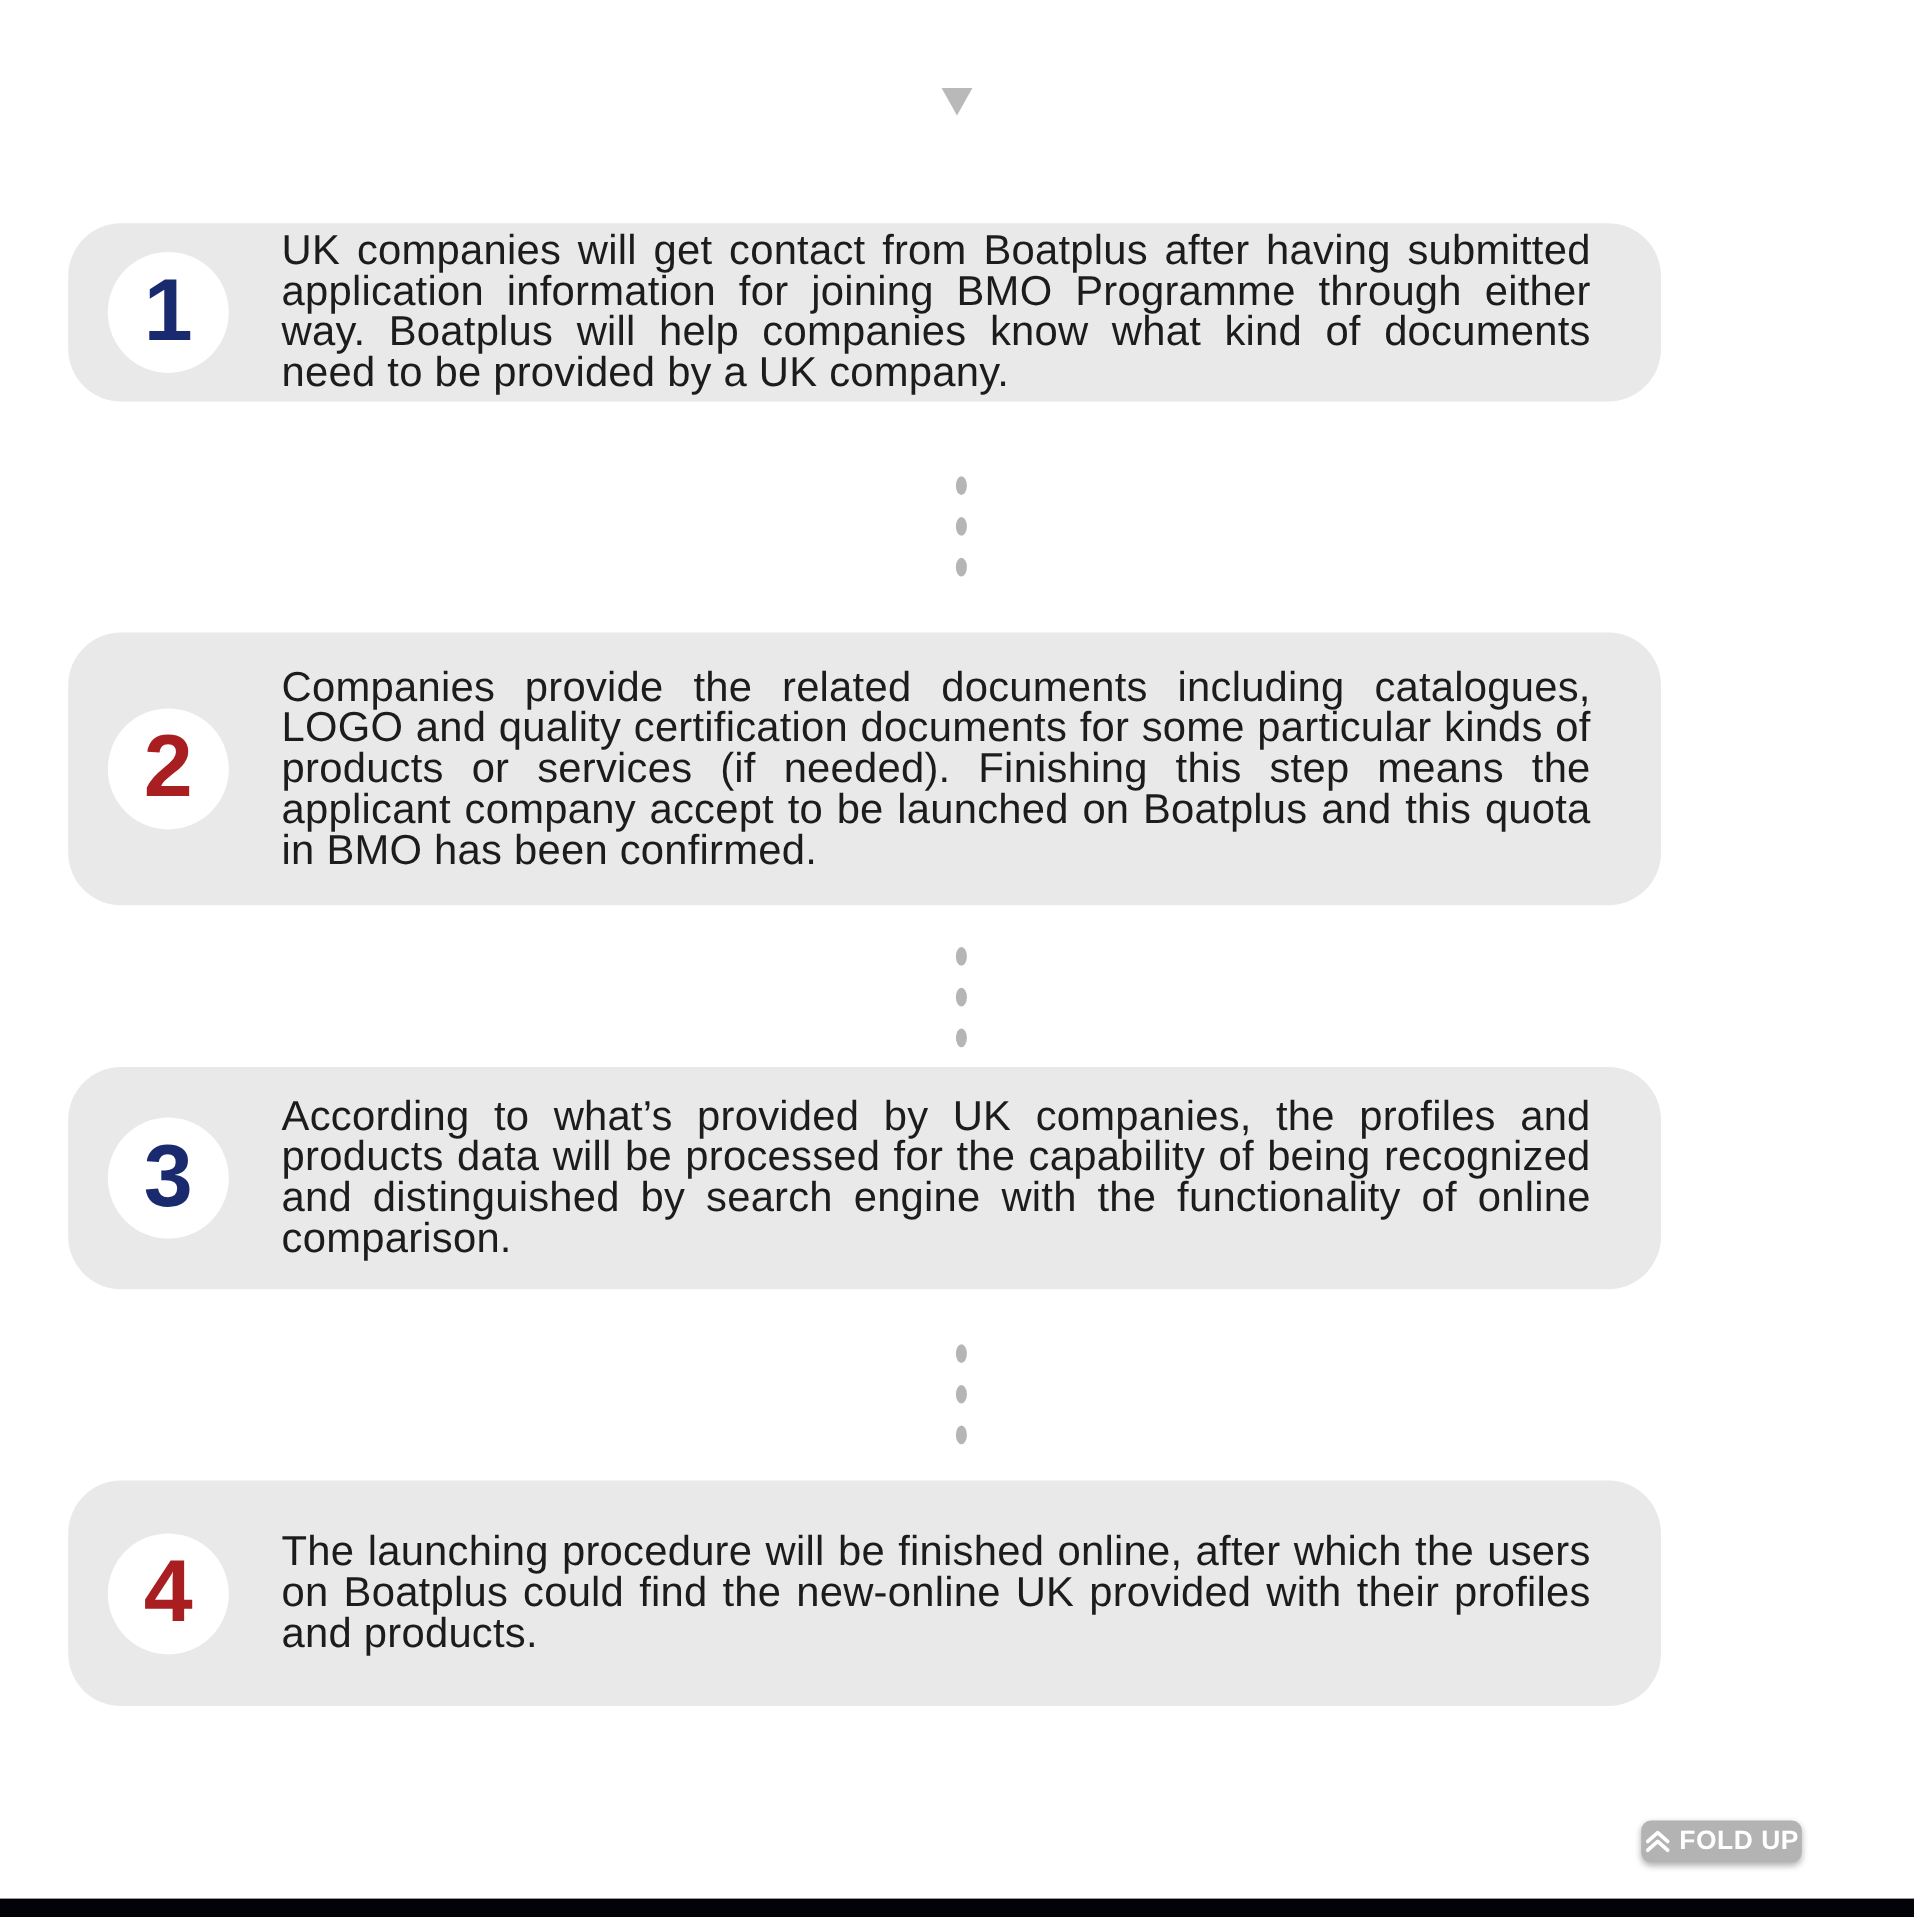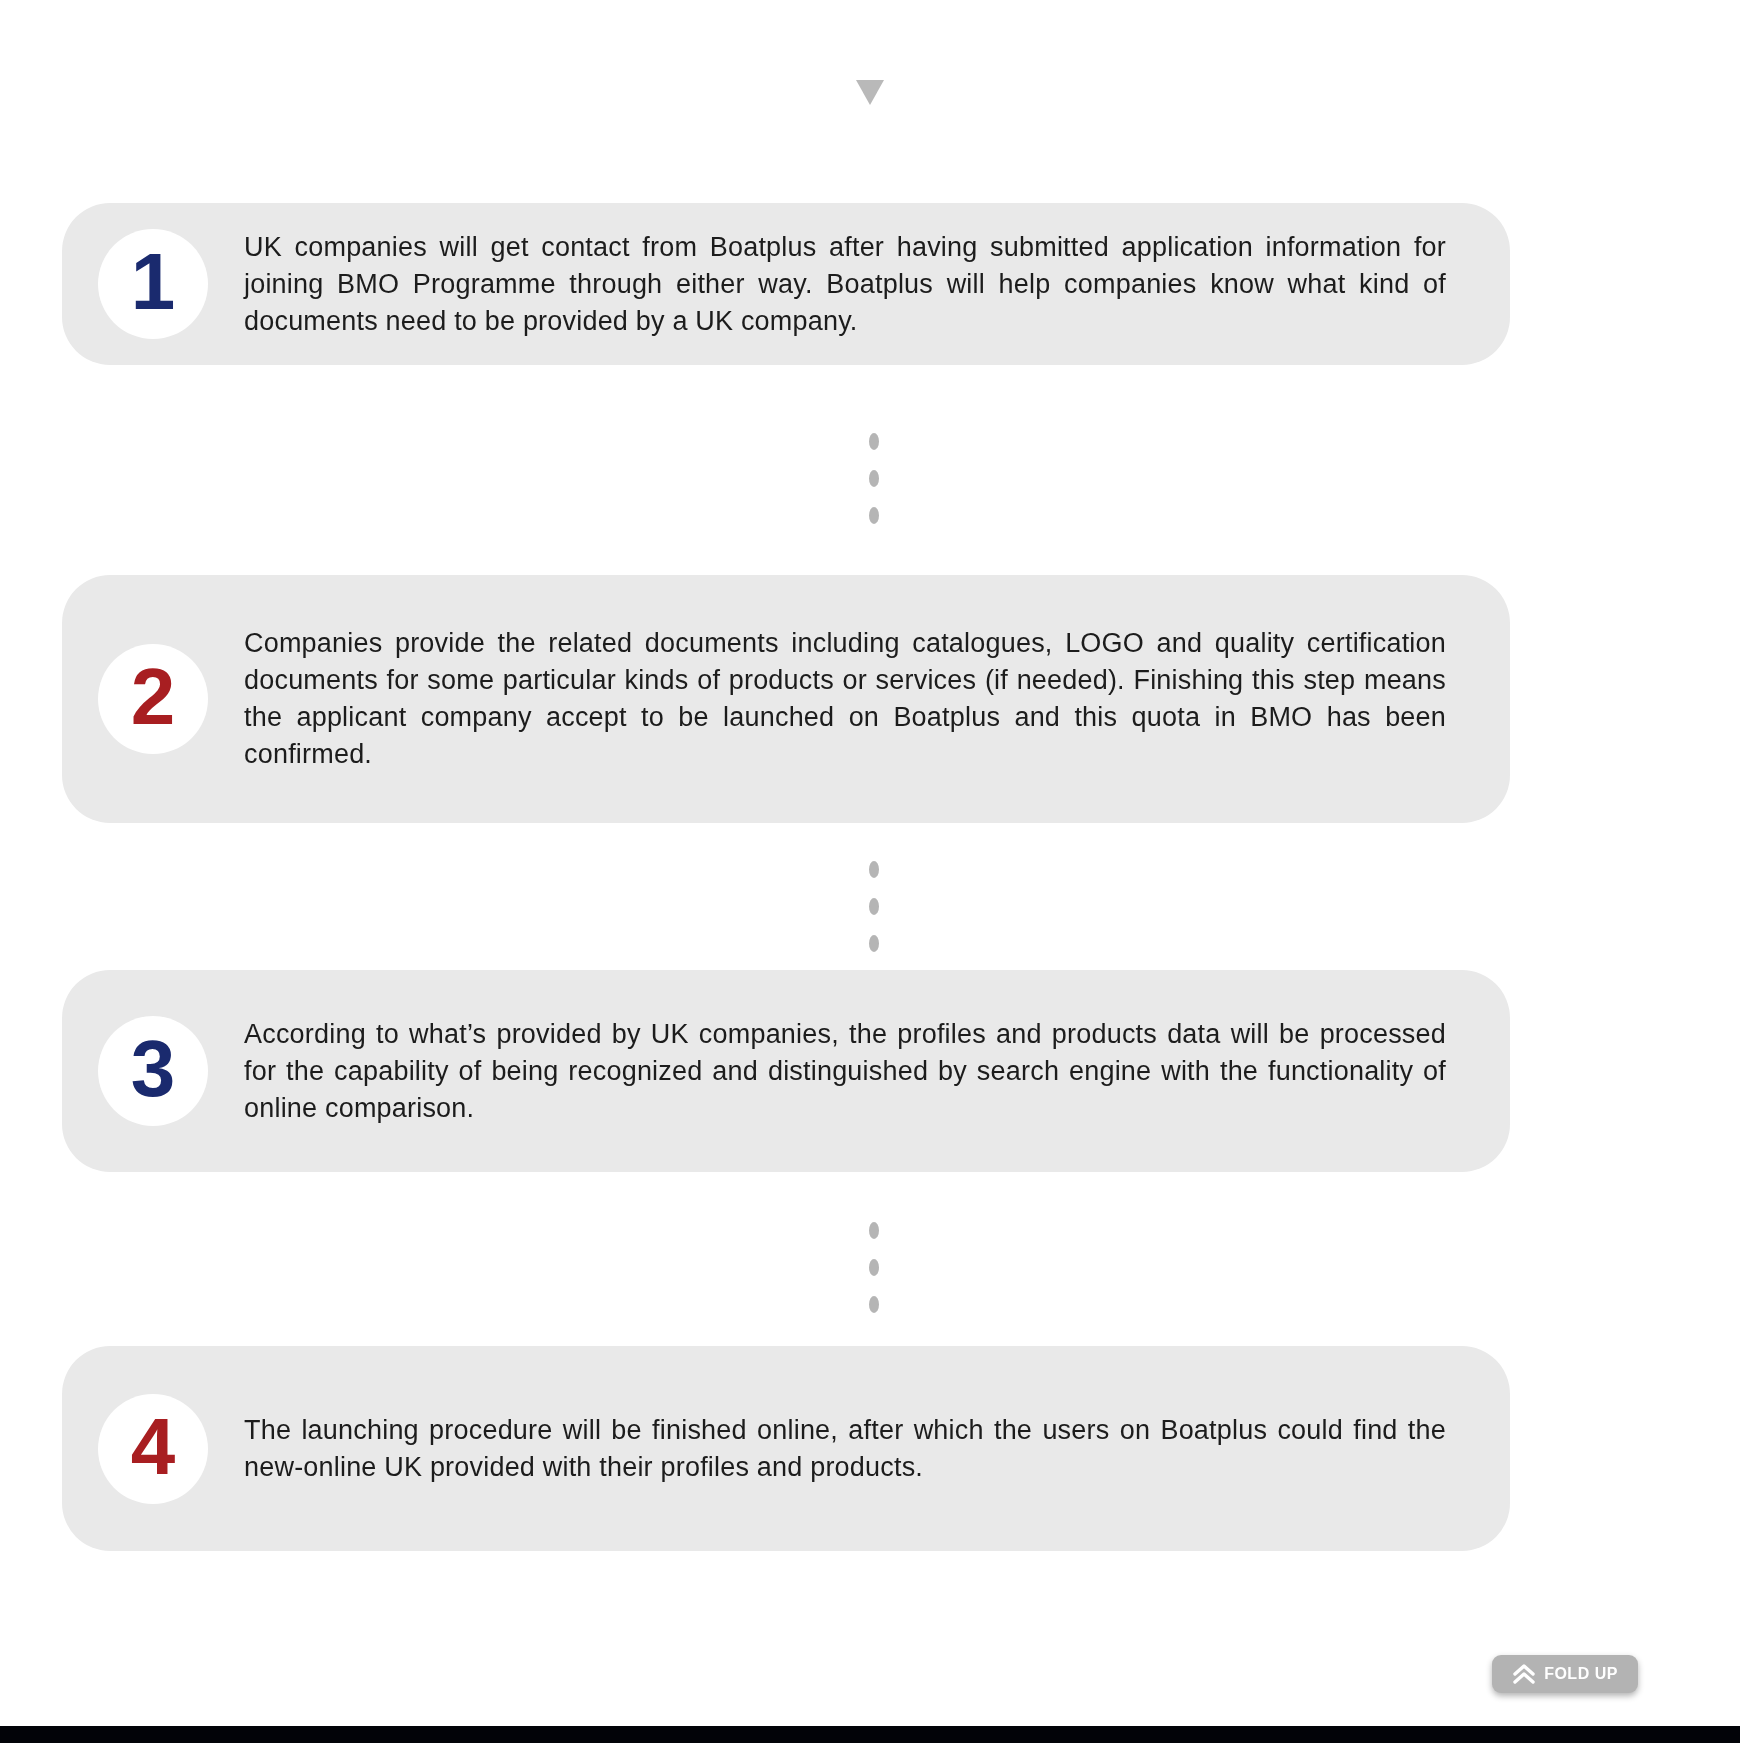--- a/index.html
+++ b/index.html
@@ -51,23 +51,23 @@
     justify-content: center;
   }
   .badge span {
     font-size: 80px;
     font-weight: 900;
     line-height: 1;
     transform: translateY(-2px);
   }
 
   .desc {
-    margin-left: 36px;
+    margin-left: 48px;
     margin-right: 64px;
-    font-size: 27px;
+    font-size: 38px;
     line-height: 37px;
     color: #1c1c1c;
     text-align: justify;
     letter-spacing: 0.2px;
   }
 
   
   .dot {
     position: absolute;
     left: 869px;
@@ -91,21 +91,21 @@
     display: flex;
     align-items: center;
     justify-content: center;
     gap: 8px;
     box-shadow: 0 3px 6px rgba(0,0,0,0.30);
     cursor: pointer;
   }
   .foldup .label {
     color: #ffffff;
     font-weight: bold;
-    font-size: 16px;
+    font-size: 24px;
     letter-spacing: 0.5px;
     font-family: "Liberation Sans", sans-serif;
   }
   .foldup .chev { display: flex; align-items: center; }
 
   
   .bottombar {
     position: absolute;
     left: 0; bottom: 0;
     width: 100%; height: 17px;

